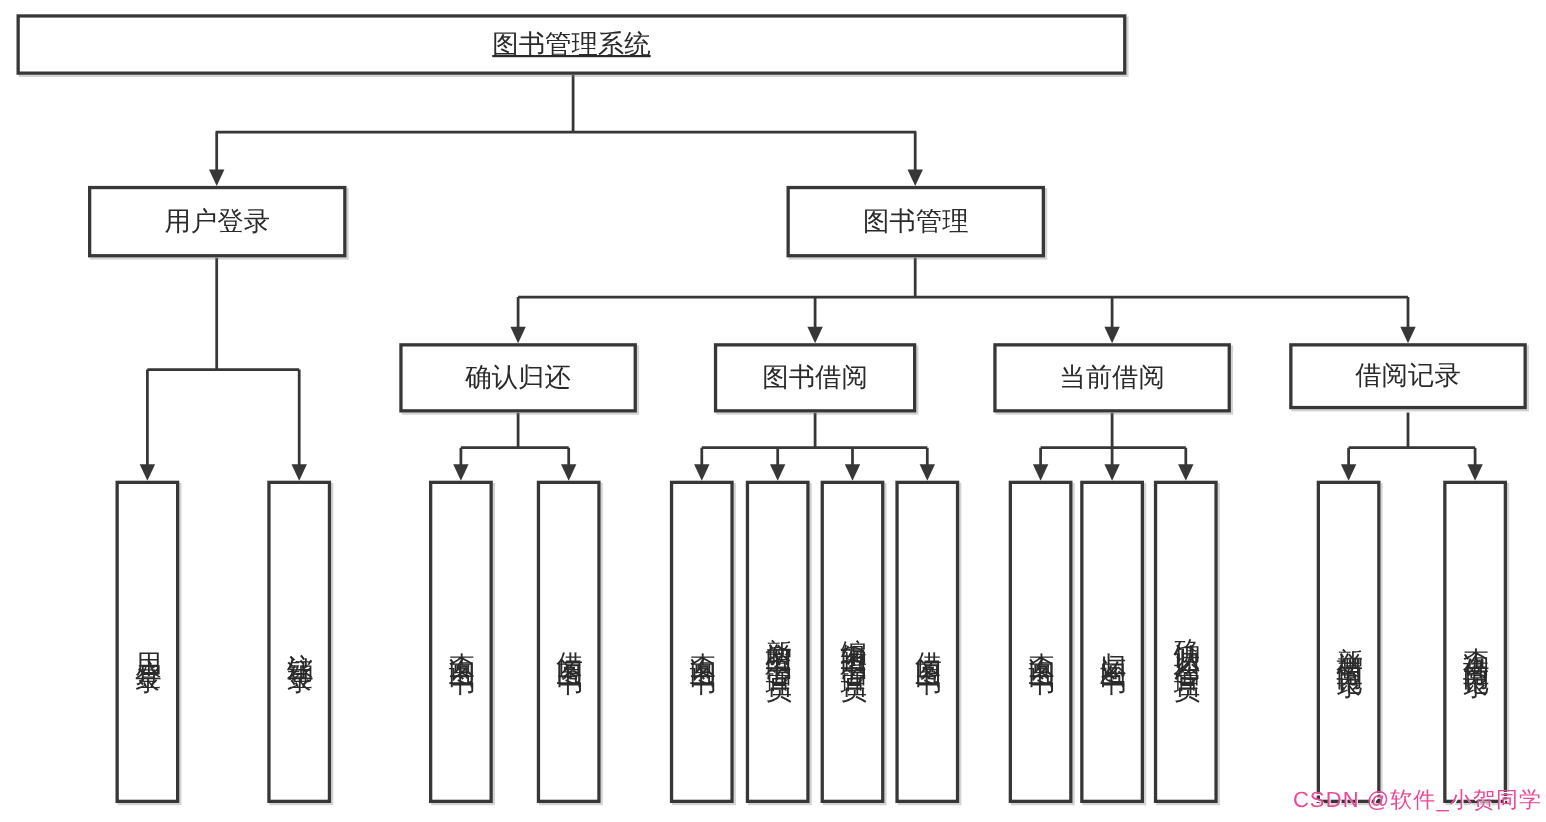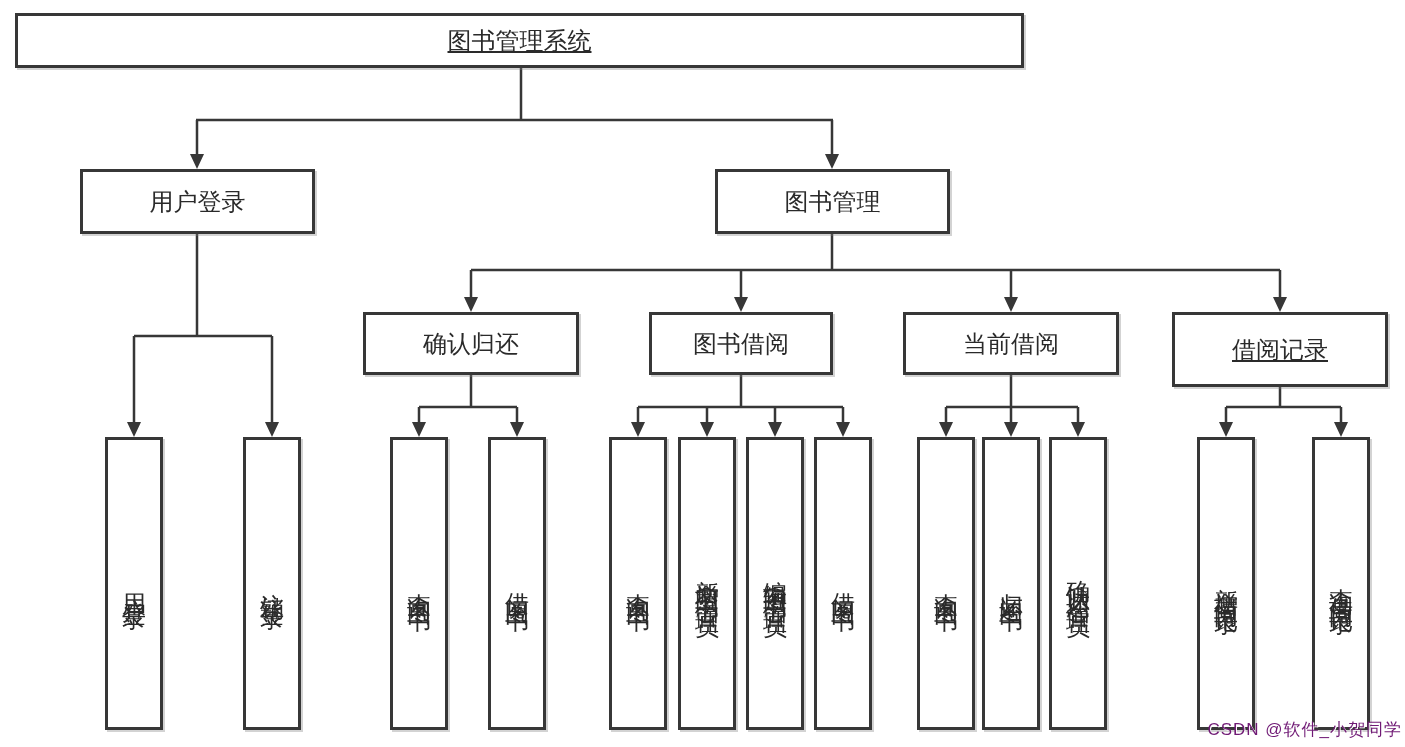--- a/index.html
+++ b/index.html
@@ -29,22 +29,22 @@
   .box.v {
     writing-mode: vertical-rl;
     text-orientation: upright;
     letter-spacing: 5px;
     white-space: normal;
   }
   .watermark {
     position: absolute;
     right: 3px;
     bottom: 6px;
-    font-size: 17px;
-    color: #701a75;
+    font-size: 20px;
+    color: #ec4899;
     text-shadow: 1px 1px 0 #ffffff;
     letter-spacing: 1px;
   }
 </style>
 </head>
 <body>
 
 <div class="canvas">
 
   <svg class="edges" viewBox="0 0 1405 747" xmlns="http://www.w3.org/2000/svg">
@@ -88,21 +88,21 @@
   </svg>
 
   <div class="box" style="left:15px; top:13px; width:1009px; height:55px;text-decoration:underline;">图书管理系统</div>
 
   <div class="box" style="left:80px; top:169px; width:235px; height:65px;">用户登录</div>
   <div class="box" style="left:715px; top:169px; width:235px; height:65px;">图书管理</div>
 
   <div class="box" style="left:363px; top:312px; width:216px; height:63px;">确认归还</div>
   <div class="box" style="left:649px; top:312px; width:184px; height:63px;">图书借阅</div>
   <div class="box" style="left:903px; top:312px; width:216px; height:63px;">当前借阅</div>
-  <div class="box" style="left:1172px; top:312px; width:216px; height:75px;text-decoration:underline;">借阅记录</div>
+  <div class="box" style="left:1172px; top:312px; width:216px; height:60px;">借阅记录</div>
 
   <div class="box v" style="left:105px; top:437px; width:58px; height:293px;">用户登录</div>
   <div class="box v" style="left:243px; top:437px; width:58px; height:293px;">注销登录</div>
 
   <div class="box v" style="left:390px; top:437px; width:58px; height:293px;">查询图书</div>
   <div class="box v" style="left:488px; top:437px; width:58px; height:293px;">借阅图书</div>
 
   <div class="box v" style="left:609px; top:437px; width:58px; height:293px;">查询图书</div>
   <div class="box v" style="left:678px; top:437px; width:58px; height:293px;">新增图书（管理员）</div>
   <div class="box v" style="left:746px; top:437px; width:58px; height:293px;">编辑图书（管理员）</div>

